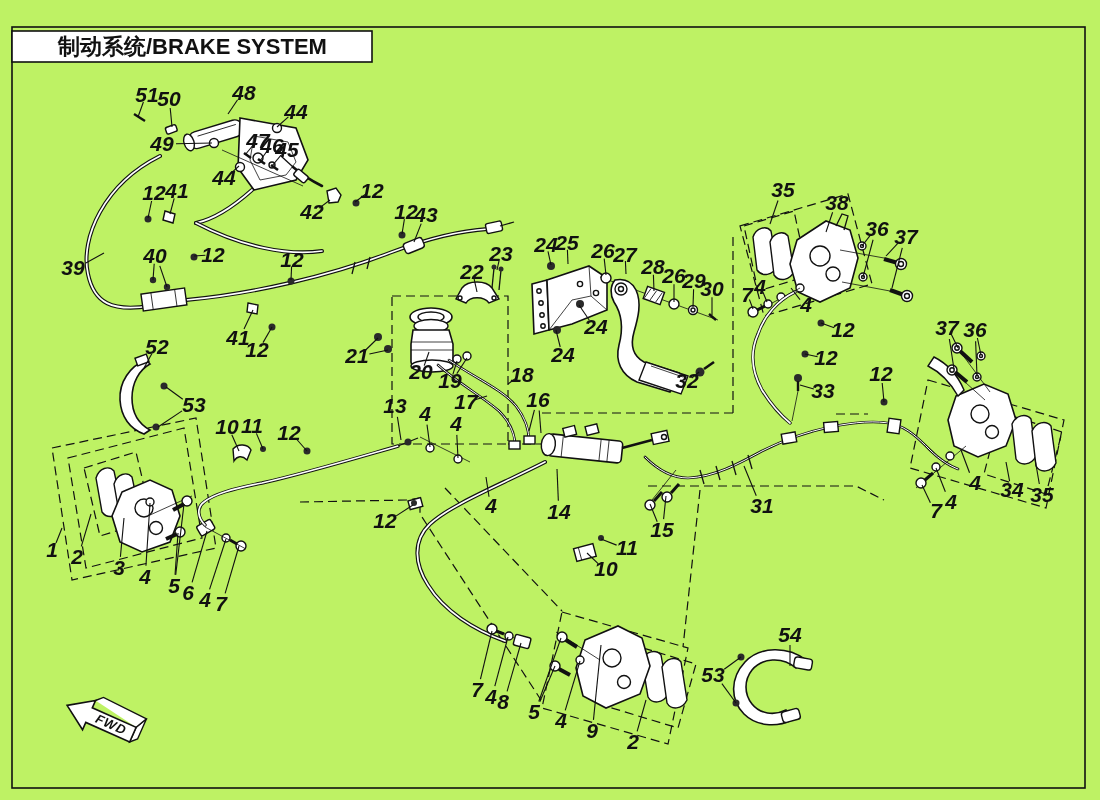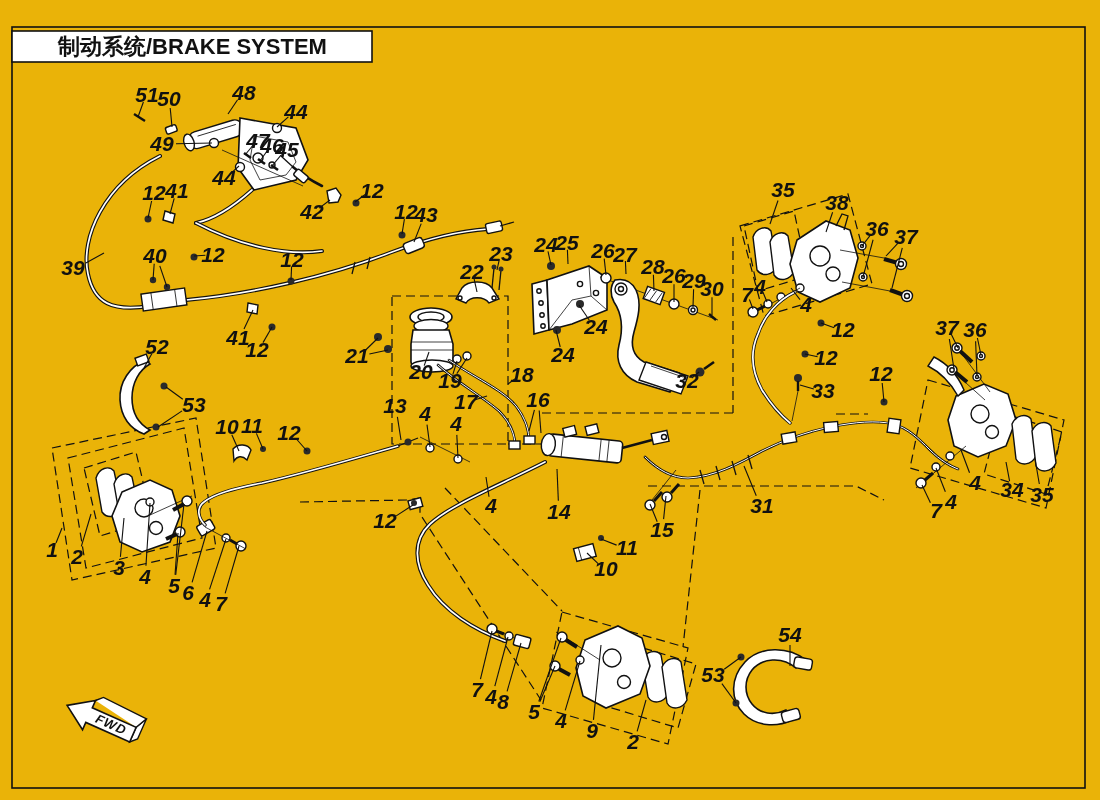--- a/index.html
+++ b/index.html
@@ -1,16 +1,16 @@
 <!DOCTYPE html>
 <html><head>
 <meta charset="utf-8">
 <style>
   html,body{margin:0;padding:0;background:#fff;}
-  #page{position:relative;width:1100px;height:800px;background:#eab308;overflow:hidden;
+  #page{position:relative;width:1100px;height:800px;background:#bef264;overflow:hidden;
         font-family:"Liberation Sans","DejaVu Sans",sans-serif;}
   svg text{font-family:"Liberation Sans","DejaVu Sans",sans-serif;}
   .callout-num{font-size:21px;font-weight:bold;font-style:italic;fill:#111;}
   .lead{stroke:#111;stroke-width:1.1;fill:none;}
   .tube{fill:none;stroke:#111;stroke-width:4;stroke-linecap:round;}
   .core{fill:none;stroke:#fff;stroke-width:1.7;stroke-linecap:round;}
   .pipe{fill:none;stroke:#111;stroke-width:2.6;stroke-linecap:round;}
   .pcore{fill:none;stroke:#fff;stroke-width:1;stroke-linecap:round;}
   .dash{fill:none;stroke:#111;stroke-width:1.2;stroke-dasharray:9 5;}
   .part{fill:#fff;stroke:#111;stroke-width:1.4;}

